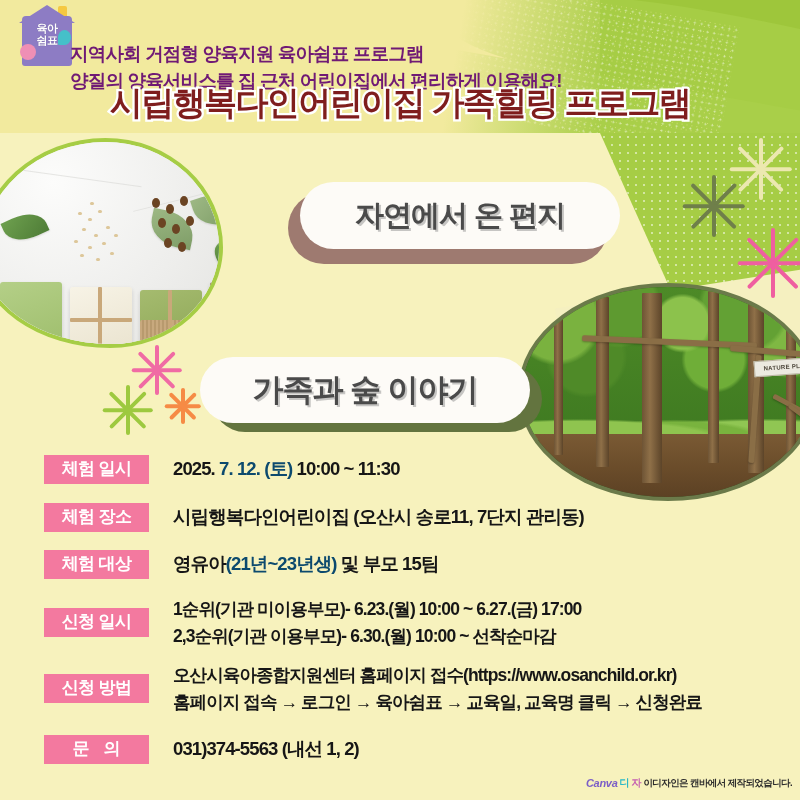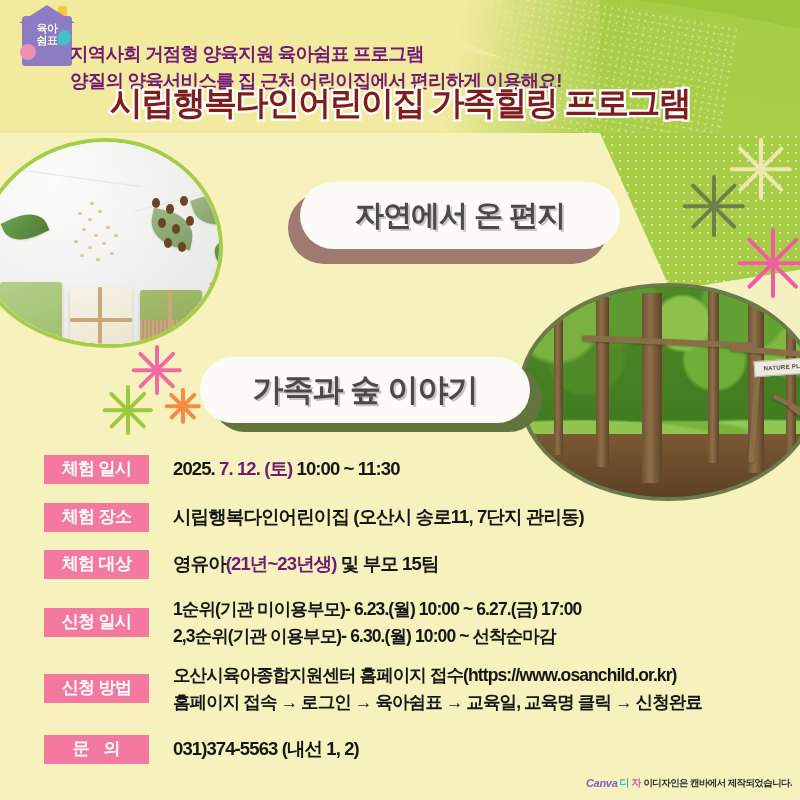--- a/index.html
+++ b/index.html
@@ -276,21 +276,21 @@
   .val {
     flex:1 1 auto;
     margin-left:24px;
     color:#161616;
     font-weight:bold;
     font-size:18.5px;
     letter-spacing:-.9px;
     line-height:1.52;
     white-space:nowrap;
   }
-  .val .pink { color:#701a75; }
+  .val .pink { color:#0c4a6e; }
   .val .small { font-size:17.5px; }
 
   
   .footer { position:absolute; left:0; top:760px; width:800px; height:40px; }
   .center-logo { position:absolute; left:330px; top:1px; width:165px; height:36px; }
   .cl-mark {
     position:absolute; left:0; top:6px;
     font-size:27px; font-weight:bold; font-style:italic;
     color:#2f9ad6; letter-spacing:-3px; line-height:27px;
   }

